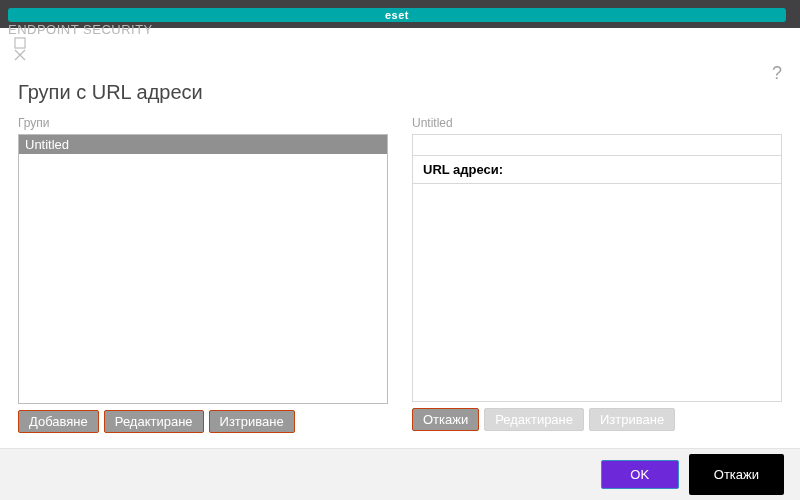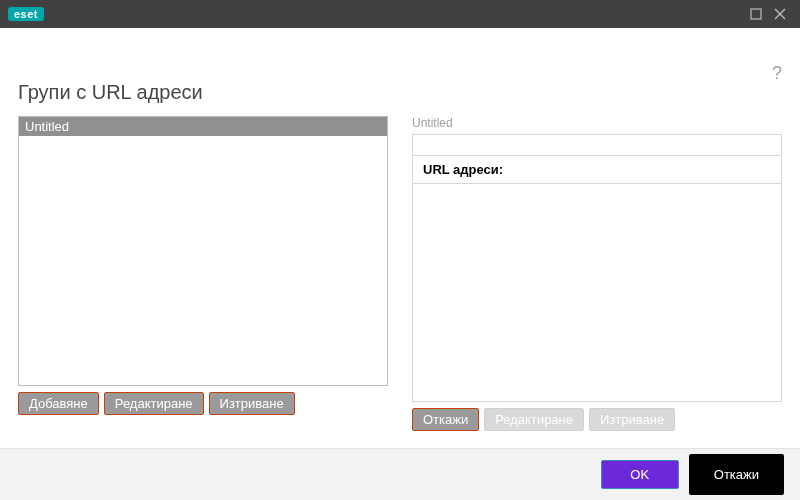--- a/index.html
+++ b/index.html
@@ -1,17 +1,17 @@
 <!DOCTYPE html>
 <html><head>
 <meta charset="utf-8">
 <style>
   * { box-sizing: border-box; margin: 0; padding: 0; }
   html, body { width: 800px; height: 500px; font-family: "Segoe UI", Arial, sans-serif; background: #fff; overflow: hidden; }
-  .titlebar { height: 28px; background: #414042; display: flex; align-items: center; padding: 0 8px; color: #cfcfcf; }
+  .titlebar { height: 28px; background: #414042; display: flex; padding: 8px 8px; color: #cfcfcf; flex-direction: column; }
   .brand-badge { display:inline-flex; align-items:center; justify-content:center; background:#00a8a9; color:#fff; font-weight:bold; font-size:11px; padding:1px 6px; border-radius:3px; letter-spacing:0.5px; margin-right:6px; }
   .titletext { color:#b7b7b7; font-size:13px; letter-spacing:0.5px; }
   .title-spacer { flex:1; }
   .title-icon { width:24px; display:inline-flex; align-items:center; justify-content:center; cursor:default; }
   .title-icon svg { stroke:#bdbdbd; }
   .headerbar { display:flex; align-items:center; padding: 14px 18px 6px 18px; }
   .page-title { font-size:20px; color:#474747; font-weight:400; flex:1;margin-top:39px; }
   .help-icon { color:#a0a0a0; font-size:18px; cursor:default; }
   .content { display:flex; padding: 6px 18px 10px 18px; gap:24px; }
   .col { flex:1; display:flex; flex-direction:column; }
@@ -27,40 +27,42 @@
   .footer { position:absolute; bottom:0; left:0; right:0; height:52px; background:#f2f2f2; border-top:1px solid #e3e3e3; display:flex; align-items:center; justify-content:flex-end; padding:0 16px; gap:10px; }
   .fbtn { min-width:78px; text-align:center; font-size:13px; padding:6px 18px; border-radius:2px; cursor:default; }
   .fbtn.primary { background:#6d28d9; color:#fff; border:1px solid #368cc6; }
   .fbtn.secondary { background:#000000; color:#fff; border:7px solid #000000; }
 </style>
 </head>
 <body>
 
 <div class="titlebar">
   <span class="brand-badge">eset</span>
+  <span class="titletext">ENDPOINT SECURITY</span>
   <span class="title-spacer"></span>
   <span class="title-icon">
     <svg width="12" height="12" viewBox="0 0 12 12" fill="none">
         <rect x="1" y="1" width="10" height="10" stroke-width="1.2"></rect>
       </svg>
   </span>
   <span class="title-icon">
     <svg width="12" height="12" viewBox="0 0 12 12" fill="none">
         <path d="M1 1 L11 11 M11 1 L1 11" stroke-width="1.4"></path>
       </svg>
   </span>
 </div>
 
 <div class="headerbar">
   <div class="page-title">Групи с URL адреси</div>
   <div class="help-icon">?</div>
 </div>
 
 <div class="content">
   <div class="col">
+    <div class="col-label">Групи</div>
     <div class="listbox">
       <div class="list-item">Untitled</div>
     </div>
     <div class="btnrow">
       <div class="btn">Добавяне</div>
       <div class="btn">Редактиране</div>
       <div class="btn">Изтриване</div>
     </div>
   </div>
 

